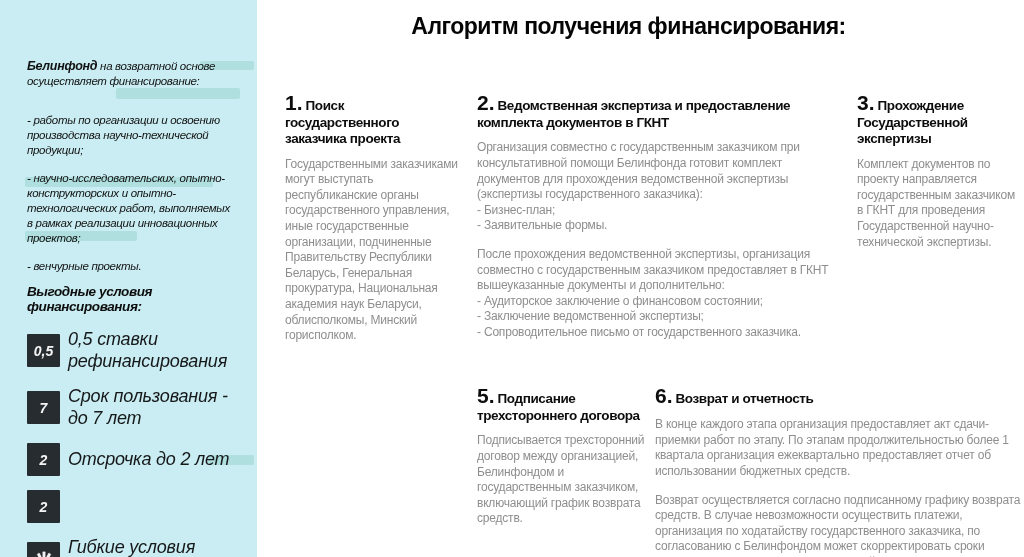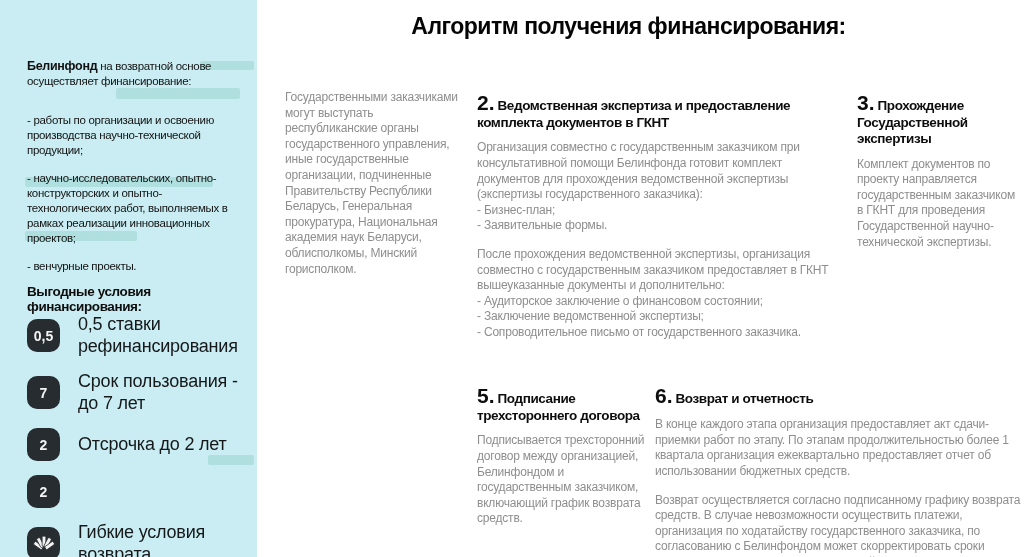--- a/index.html
+++ b/index.html
@@ -2,33 +2,33 @@
 <html lang="ru"><head>
 <meta charset="utf-8">
 <style>
   * { margin:0; padding:0; box-sizing:border-box; }
   html,body { width:1024px; height:557px; overflow:hidden; background:#ffffff;
               font-family:"Liberation Sans","DejaVu Sans",sans-serif; }
   .page { position:relative; width:1024px; height:557px; background:#ffffff; }
 
   
   .sidebar { position:absolute; left:0; top:0; width:257px; height:557px;
-             background:#c9edf2; }
+             background:#c9edf2;font-style:italic; }
   .sidebar-flow { position:absolute; left:27px; right:20px; top:58px;
                   color:#121212; font-size:11.5px; line-height:1.3; letter-spacing:-0.3px; }
   .intro { margin-bottom:24px; }
   .intro b { font-weight:bold; font-size:12.5px; }
   .bullet { margin-bottom:13px; white-space:pre-line; }
   .conditions { position:absolute; left:27px; right:14px; top:284px; }
   .cond-title { font-weight:bold; font-size:13.5px; letter-spacing:-0.4px;
-                color:#0d0d0d; }
+                color:#0d0d0d; margin-bottom:15px; }
   .cond-row { display:flex; align-items:center; margin-bottom:14px; min-height:33px; }
   .badge { flex:0 0 33px; width:33px; height:33px; background:#272c30; color:#f4f4f4;
            display:flex; align-items:center; justify-content:center;
-           font-weight:bold; font-size:14px; margin-right:18px; border-radius:10px; }
+           font-weight:bold; font-size:14px; margin-right:8px; border-radius:1px; }
   .cond-label { font-size:18px; color:#16181a; line-height:1.2; letter-spacing:-0.2px; }
   .smudge { position:absolute; background:rgba(125,200,190,0.35); border-radius:2px; }
 
   
   .main-title { position:absolute; left:257px; right:24px; top:13px; text-align:center;
                 font-size:23px; font-weight:bold; color:#050505; letter-spacing:-0.5px; }
   .step { position:absolute; }
   .step h2 { color:#0d0d0d; font-size:13.5px; font-weight:bold; line-height:1.2;
              letter-spacing:-0.4px; margin-bottom:9px; }
   .step h2 .num { font-size:21px; letter-spacing:0; margin-right:3px; }
@@ -105,20 +105,21 @@
         </div>
         <div class="cond-label">Гибкие условия возврата</div>
       </div>
     </div>
   </aside>
 
   <main>
     <h1 class="main-title">Алгоритм получения финансирования:</h1>
 
     <section class="step s1">
+      <h2><span class="num">1.</span><span>Поиск государственного заказчика проекта</span></h2>
       <p>Государственными заказчиками могут выступать республиканские органы государственного управления, иные государственные организации, подчиненные Правительству Республики Беларусь, Генеральная прокуратура, Национальная академия наук Беларуси, облисполкомы, Минский горисполком.</p>
     </section>
 
     <section class="step s2">
       <h2><span class="num">2.</span><span>Ведомственная экспертиза и предоставление комплекта документов в ГКНТ</span></h2>
       <p>Организация совместно с государственным заказчиком при консультативной помощи Белинфонда готовит комплект документов для прохождения ведомственной экспертизы (экспертизы государственного заказчика):
 - Бизнес-план;
 - Заявительные формы.</p>
       <p>После прохождения ведомственной экспертизы, организация совместно с государственным заказчиком предоставляет в ГКНТ вышеуказанные документы и дополнительно:
 - Аудиторское заключение о финансовом состоянии;

